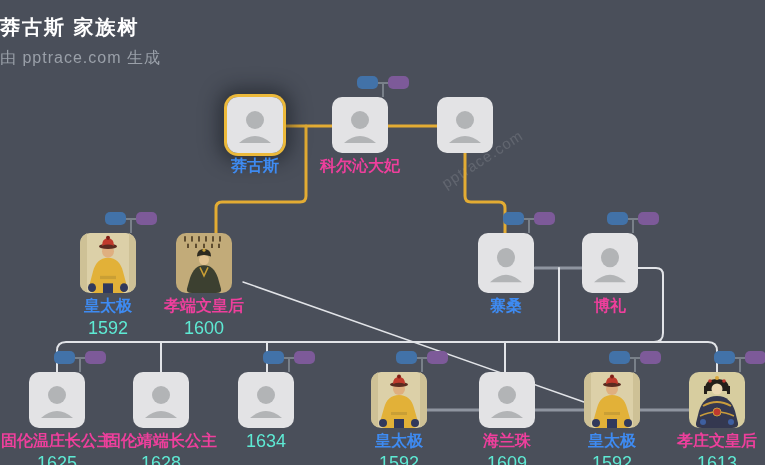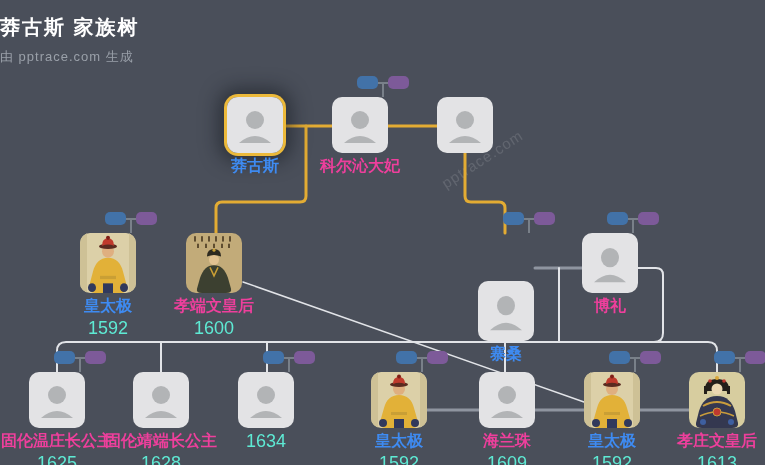--- a/index.html
+++ b/index.html
@@ -4,21 +4,21 @@
 <style>
   html,body{margin:0;padding:0;background:#30343c;}
   .canvas{
     position:relative;width:765px;height:465px;overflow:hidden;
     background:#4A4F5A;
     font-family:"Liberation Sans", sans-serif;
     -webkit-font-smoothing:antialiased;
   }
   .header{position:absolute;top:14px;left:0;width:100%;z-index:5;}
   .title{color:#ffffff;font-size:20px;font-weight:bold;letter-spacing:2px;}
-  .subtitle{color:#9aa0a9;font-size:13px;margin-top:7px;letter-spacing:1px;}
+  .subtitle{color:#9aa0a9;font-size:16px;margin-top:7px;letter-spacing:1px;}
   .watermark{
     position:absolute;left:443px;top:176px;z-index:1;
     color:rgba(255,255,255,0.13);font-size:15px;letter-spacing:1px;
     transform:rotate(-33deg);transform-origin:left center;white-space:nowrap;
   }
   svg.lines{position:absolute;left:0;top:0;z-index:2;}
   .node{
     position:absolute;width:56px;z-index:3;
     display:flex;flex-direction:column;align-items:center;
   }
@@ -141,21 +141,21 @@
     <circle cx="12" cy="51" r="4" fill="#31395C"></circle>
           <circle cx="44" cy="51" r="4" fill="#31395C"></circle>
     <circle cx="28" cy="17" r="6" fill="#DFAF80"></circle>
     <ellipse cx="28" cy="12.5" rx="9" ry="2.5" fill="#5A2B20"></ellipse>
     <path d="M22 12 Q22 5 28 5 Q34 5 34 12 Q28 9.5 22 12" fill="#BF3A2C"></path>
     <circle cx="28" cy="4.5" r="2" fill="#801F16"></circle>
         </svg></span>
       <div class="name male">皇太极</div>
       <div class="year">1592</div>
     </div>
-    <div class="node" style="left: 186px; top: 233px;">
+    <div class="node" style="left: 176px; top: 233px;">
       <span class="photo"><svg width="56" height="60" viewBox="0 0 56 56" preserveAspectRatio="none">
           <rect width="56" height="56" fill="#C2AB79"></rect>
     <g fill="#4E3D24" opacity="0.85">
       <rect x="8" y="3" width="2" height="5"></rect>
             <rect x="15" y="3" width="2" height="5"></rect>
             <rect x="22" y="3" width="2" height="5"></rect>
             <rect x="29" y="3" width="2" height="5"></rect>
             <rect x="36" y="3" width="2" height="5"></rect>
             <rect x="43" y="3" width="2" height="5"></rect>
       <rect x="11" y="10" width="2" height="4"></rect>
@@ -166,21 +166,21 @@
     </g>
     <circle cx="28" cy="25" r="5" fill="#E2C291"></circle>
     <path d="M21 22 Q21 15 28 15 Q35 15 35 22 Q28 19 21 22" fill="#2E2A20"></path>
     <circle cx="28" cy="16" r="1.5" fill="#C99F35"></circle>
     <path d="M28 30 C21 30 17 34 14 42 L11 52 Q10 56 16 56 H40 Q46 56 45 52 L42 42 C39 34 35 30 28 30" fill="#3C4030"></path>
     <path d="M24 32 L28 40 L32 32" stroke="#C99F35" stroke-width="1.5" fill="none"></path>
         </svg></span>
       <div class="name female">孝端文皇后</div>
       <div class="year">1600</div>
     </div>
-    <div class="node" style="left: 478px; top: 233px; margin-top: 48px;">
+    <div class="node" style="left: 478px; top: 233px;">
       <span class="photo"><svg width="56" height="60" viewBox="0 0 56 56" preserveAspectRatio="none">
           <rect width="56" height="56" fill="#E3E3E5"></rect>
     <circle cx="28" cy="23" r="9" fill="#B2B4B6"></circle>
     <path d="M12 46 Q28 32 44 46 Z" fill="#B2B4B6"></path>
         </svg></span>
       <div class="name male">寨桑</div>
     </div>
     <div class="node" style="left: 582px; top: 233px; justify-content: center;">
       <span class="photo"><svg width="56" height="60" viewBox="0 0 56 56" preserveAspectRatio="none">
           <rect width="56" height="56" fill="#E3E3E5"></rect>

